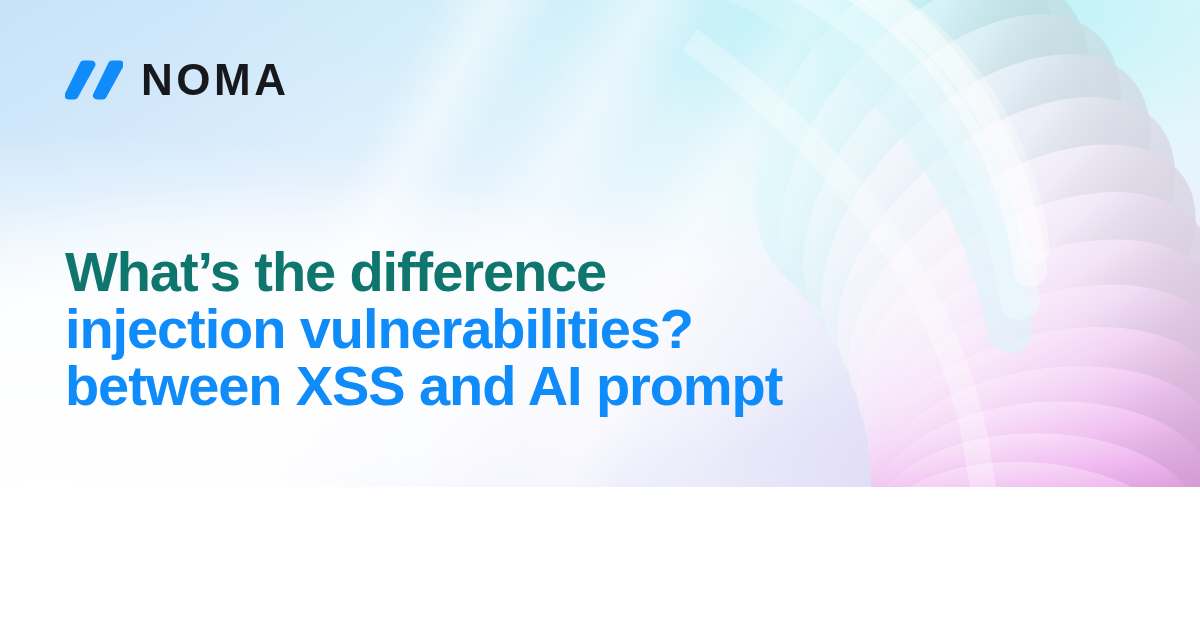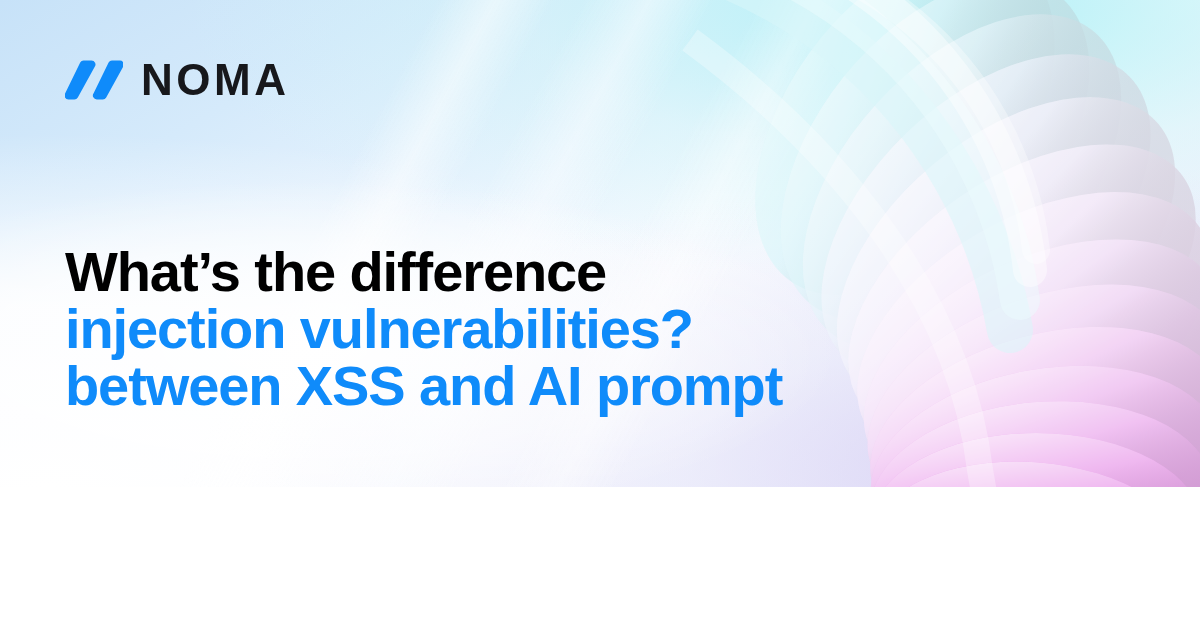--- a/index.html
+++ b/index.html
@@ -79,21 +79,21 @@
     top: 243px;
     width: 820px;
   }
   #headline .line {
     font-size: 56px;
     font-weight: 700;
     letter-spacing: -1.1px;
     line-height: 57px;
     white-space: nowrap;
   }
-  #headline .dark  { color: #000000; }
+  #headline .dark  { color: #0f766e; }
   #headline .blue  { color: #0f8bfa; }
 </style>
 </head>
 <body>
 
 <div id="card">
 
   <div class="bg-layer" id="bg-base"></div>
   <div class="bg-layer" id="bg-streaks"></div>
 

